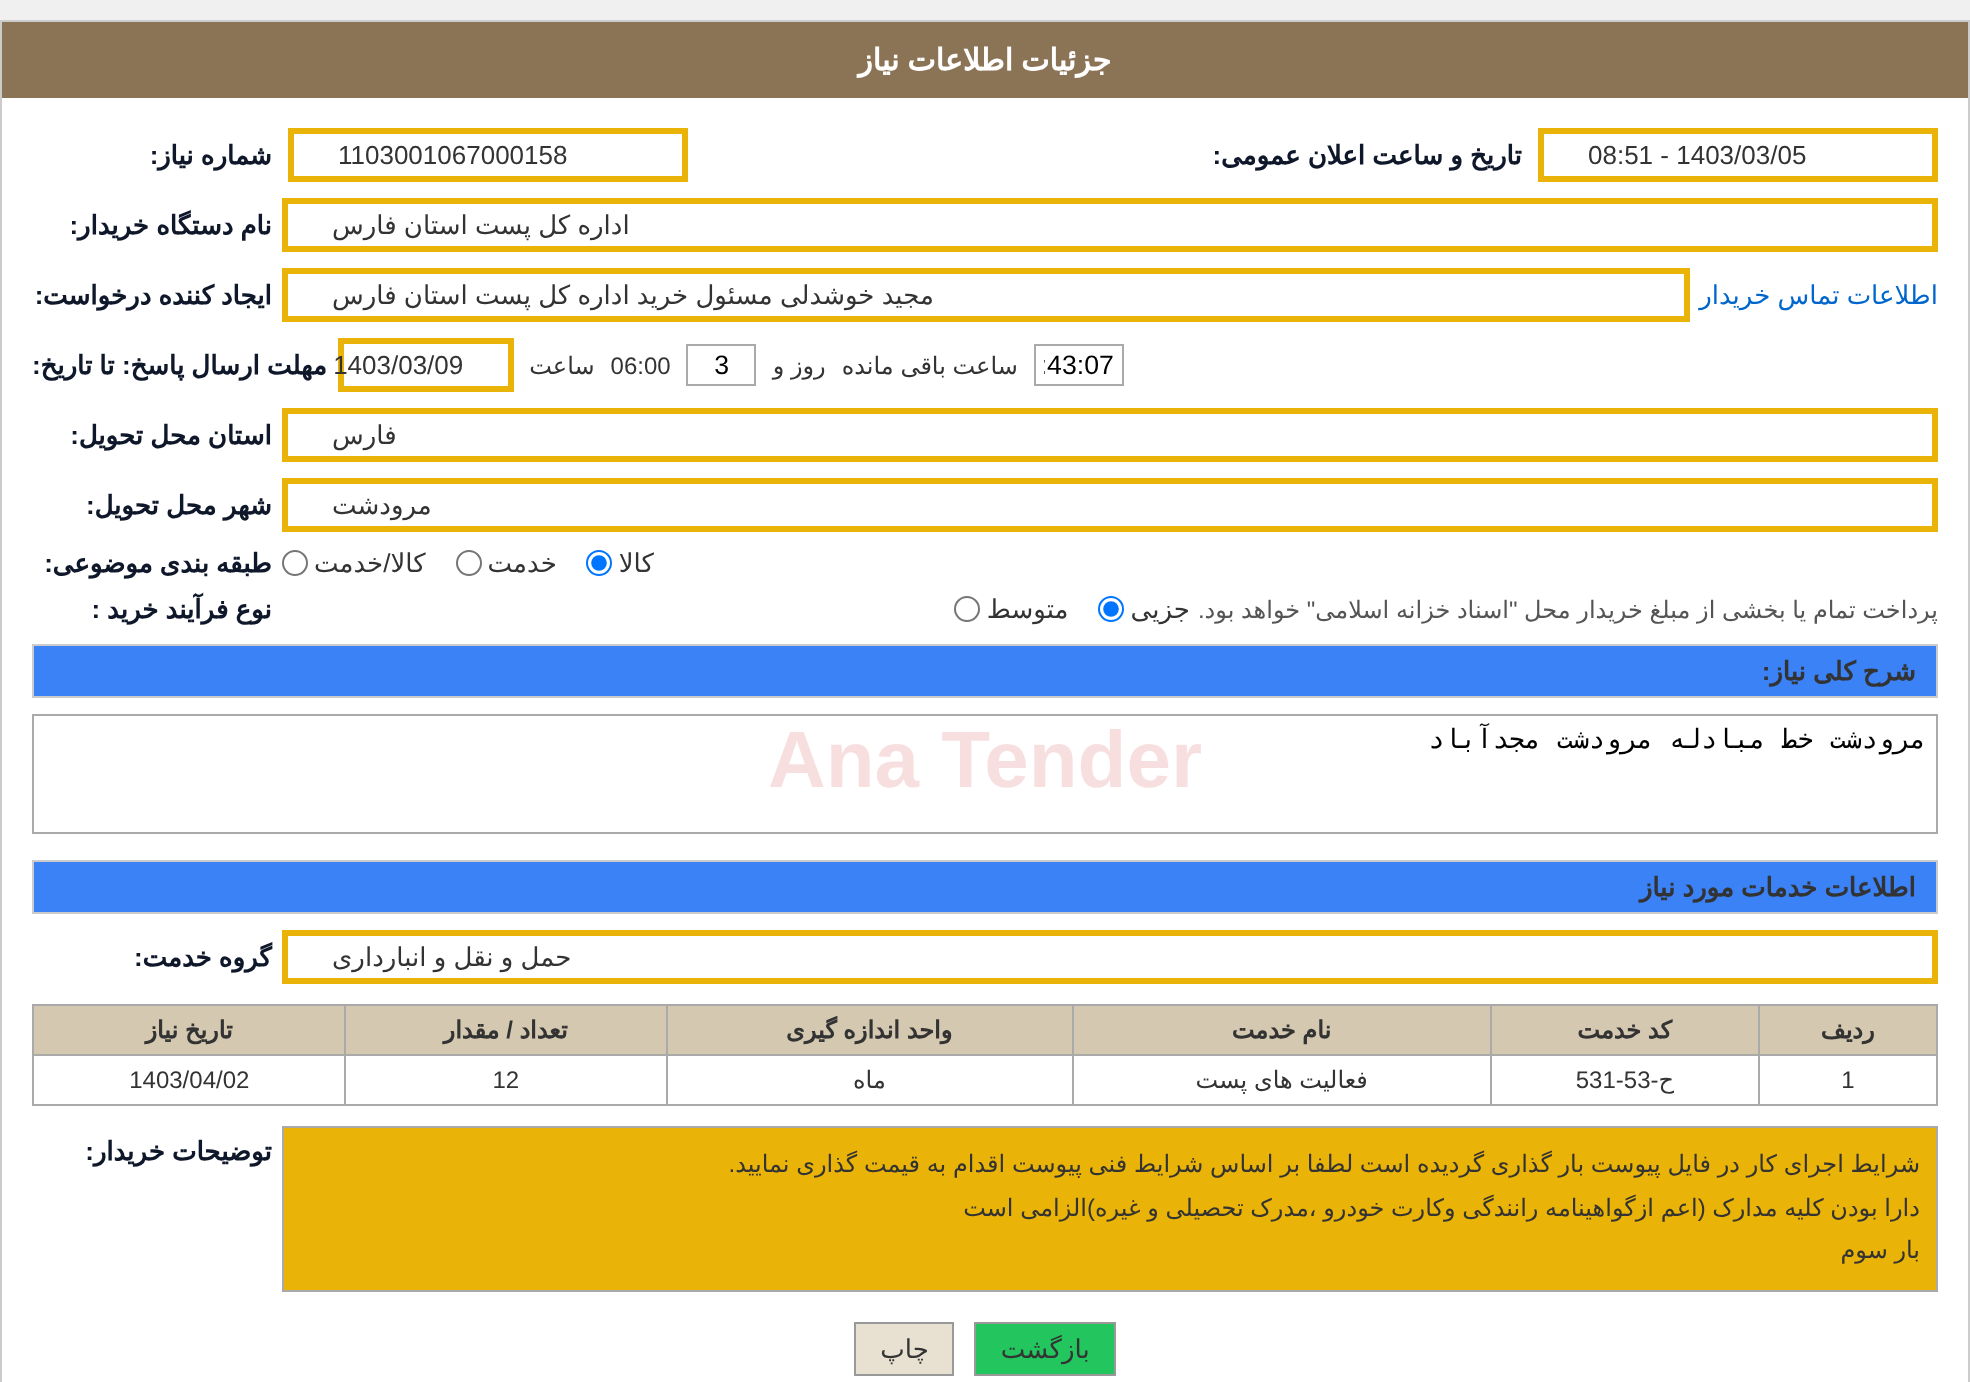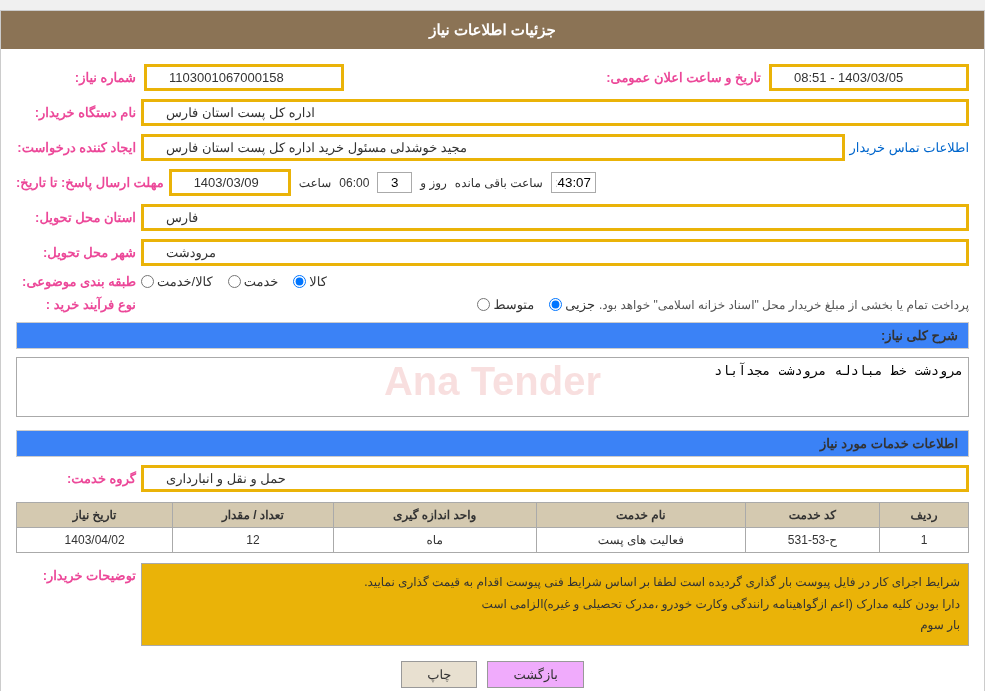--- a/index.html
+++ b/index.html
@@ -27,21 +27,21 @@
     .content {
       padding: 15px;
     }
     .row {
       display: flex;
       align-items: center;
       margin-bottom: 8px;
       gap: 5px;
     }
     .label {
-      color: #ec4899;
+      color: #0f172a;
       min-width: 120px;
       text-align: right;
       font-weight: bold;
       white-space: nowrap;
     }
     .input-box {
       background: #fff;
       border: 3px solid #eab308;
       padding: 3px 22px;
       min-height: 22px;
@@ -139,32 +139,32 @@
       line-height: 1.8;
     }
     .buttons-row {
       display: flex;
       justify-content: center;
       gap: 10px;
       margin-top: 15px;
       margin-bottom: 10px;
     }
     .btn {
-      padding: 5px 25px;
+      padding: 5px 12px;
       font-family: Tahoma, Arial, sans-serif;
       font-size: 13px;
       cursor: pointer;
       border: 1px solid #999;
     }
     .btn-print {
       background: #e8e0d0;
       color: #333;
     }
     .btn-back {
-      background: #f0abfc;
+      background: #22c55e;
       color: #333;
     }
     .watermark {
       position: relative;
     }
     .logo-area {
       position: absolute;
       left: 50%;
       top: 50%;
       transform: translate(-50%, -50%);
@@ -215,21 +215,21 @@
     </div>
 
     <div class="row" style="justify-content: flex-end; flex-wrap: wrap;">
       <div class="row-inline">
         <input class="small-input-narrow" type="text" value="20:43:07" style="">
         <span class="date-label">ساعت باقی مانده</span>
         <span class="date-label">روز و</span>
         <input class="small-input-narrow" type="text" value="3" style="width: 35px;">
         <span class="date-label">06:00</span>
         <span class="date-label">ساعت</span>
-        <div class="input-box" style="width:122px;">1403/03/09</div>
+        <div class="input-box" style="width:88px;">1403/03/09</div>
       </div>
       <span class="label">مهلت ارسال پاسخ: تا تاریخ:</span>
     </div>
 
     <div class="row" style="justify-content: flex-end;">
       <div class="input-box">فارس</div>
       <span class="label">استان محل تحویل:</span>
     </div>
 
     <div class="row" style="justify-content: flex-end;">

